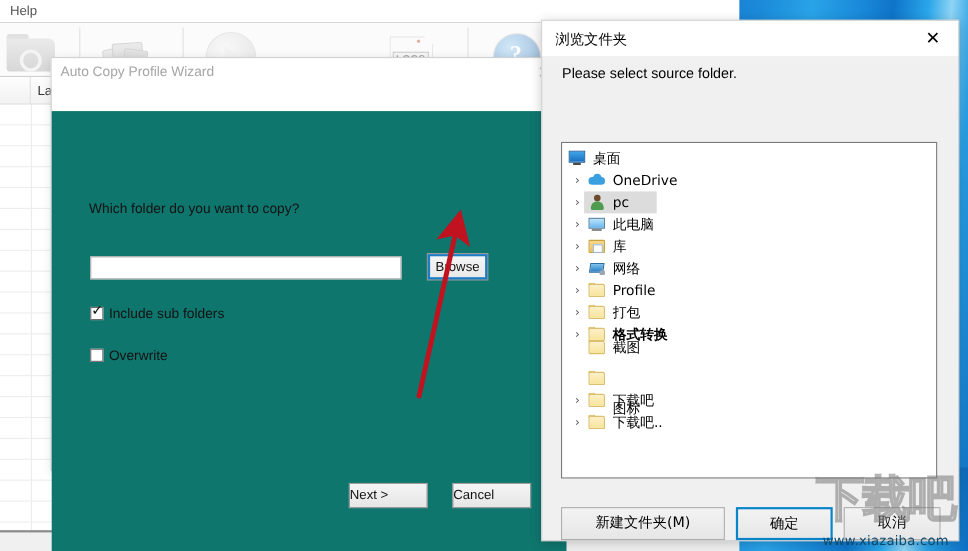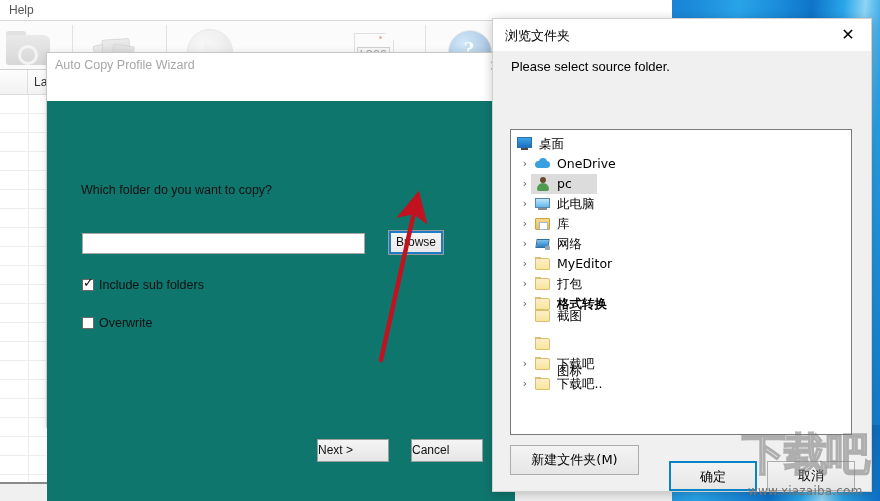--- a/index.html
+++ b/index.html
@@ -268,21 +268,21 @@
   .br-btn.focused { border: 2px solid #0a84c8; }
 
   
   .watermark { position: absolute; left: 742px; top: 430px; width: 136px; height: 70px; pointer-events: none; }
   .wm-text {
     position: absolute; left: 0; top: 0; font-size: 44px; font-weight: bold;
     color: transparent; -webkit-text-stroke: 1.5px rgba(120,120,120,.55);
     font-family: "DejaVu Sans", sans-serif; letter-spacing: -2px; line-height: 48px;
   }
   .wm-url {
-    position: absolute; left: 6px; top: 54px; font-size: 12px; color: #737373;
+    position: absolute; left: 6px; top: 54px; font-size: 12px; color: #0c4a6e;
     font-family: "DejaVu Sans", sans-serif; letter-spacing: .2px;
   }
 </style>
 </head>
 <body>
 
 <div id="screen">
 
   <div class="desktop">
     <div class="streak2"></div>
@@ -492,21 +492,21 @@
           <div class="tlabel" style="left: 46px;">网络</div>
         </div>
         <div class="tree-row" style="top: 124px;">
           <div class="chev" style="left: 8px;">›</div>
           <div class="ticon" style="left: 24px;">
             <div class="ic-fold" style="width:16px;height:14px">
               <div class="t"></div>
               <div class="f"></div>
             </div>
           </div>
-          <div class="tlabel" style="left: 46px;">MyEditor</div>
+          <div class="tlabel" style="left: 46px;">Profile</div>
         </div>
         <div class="tree-row" style="top: 144px;">
           <div class="chev" style="left: 8px;">›</div>
           <div class="ticon" style="left: 24px;">
             <div class="ic-fold" style="width:16px;height:14px">
               <div class="t"></div>
               <div class="f"></div>
             </div>
           </div>
           <div class="tlabel" style="left: 46px;">打包</div>
@@ -554,21 +554,21 @@
           <div class="ticon" style="left: 24px;">
             <div class="ic-fold" style="width:16px;height:14px">
               <div class="t"></div>
               <div class="f"></div>
             </div>
           </div>
           <div class="tlabel" style="left: 46px;">下载吧..</div>
         </div>
       </div>
 
-    <div class="br-btn" style="left:17px;top:426px;width:129px">新建文件夹(M)</div>
+    <div class="br-btn" style="left:17px;top:442px;width:149px">新建文件夹(M)</div>
     <div class="br-btn focused" style="left:176px;top:442px;width:88px">确定</div>
     <div class="br-btn" style="left:274px;top:442px;width:88px">取消</div>
   </div>
 
   <div class="watermark">
     <div class="wm-text">下载吧</div>
     <div class="wm-url">www.xiazaiba.com</div>
   </div>
 
 </div>

